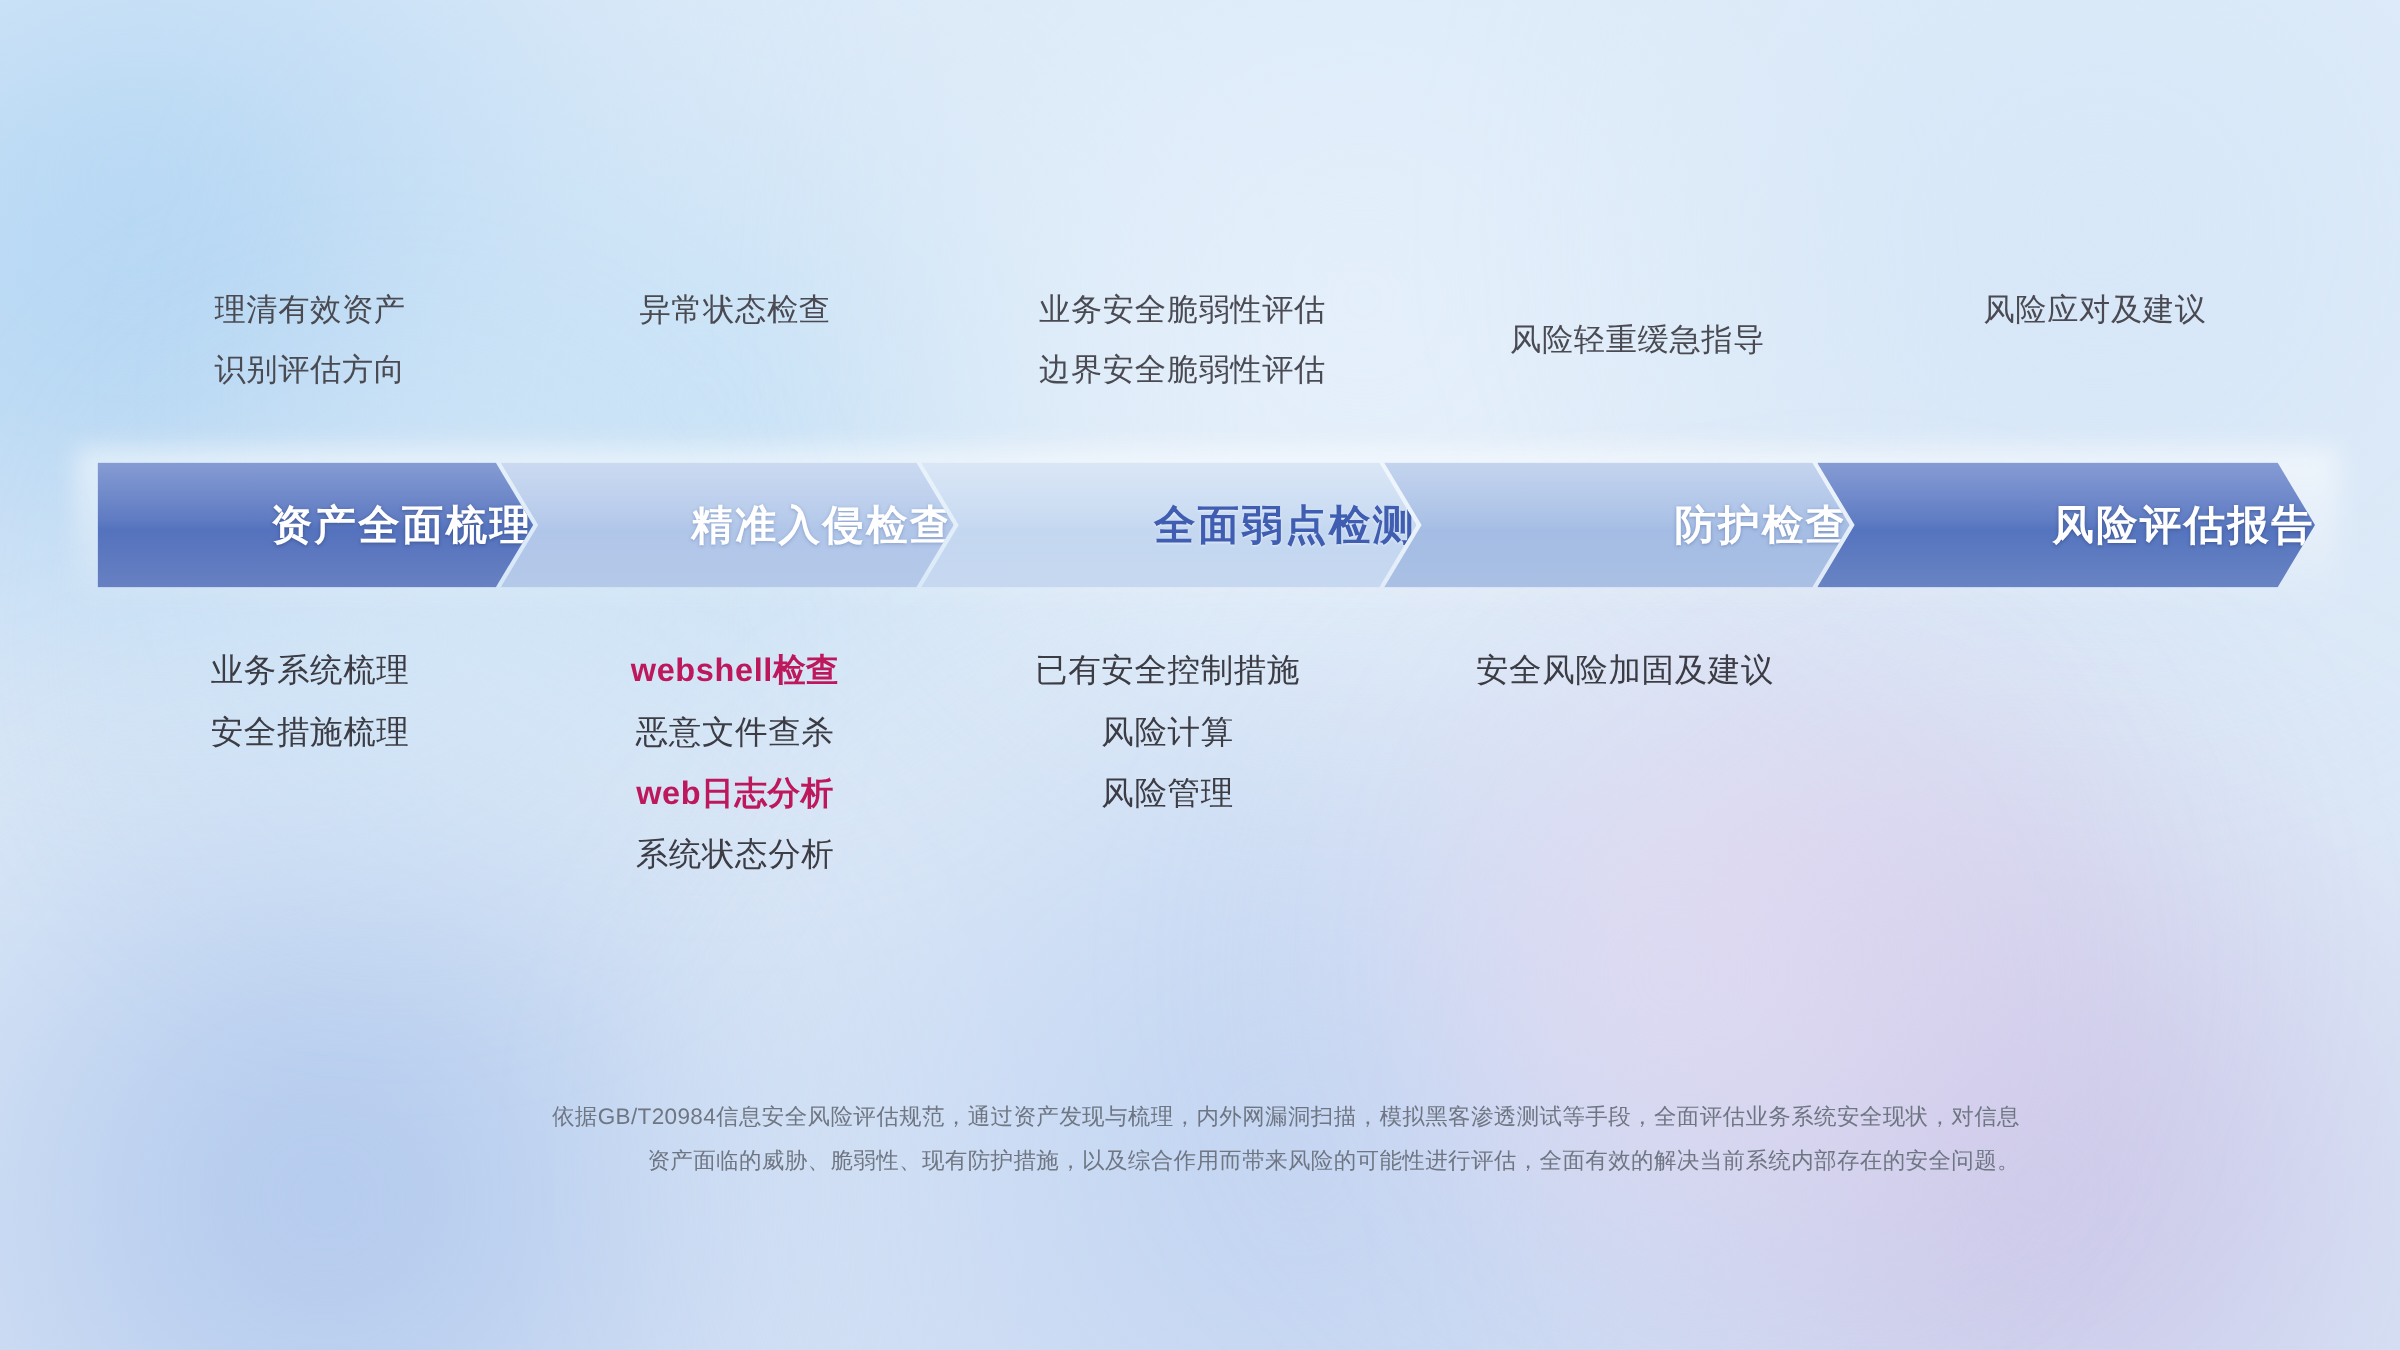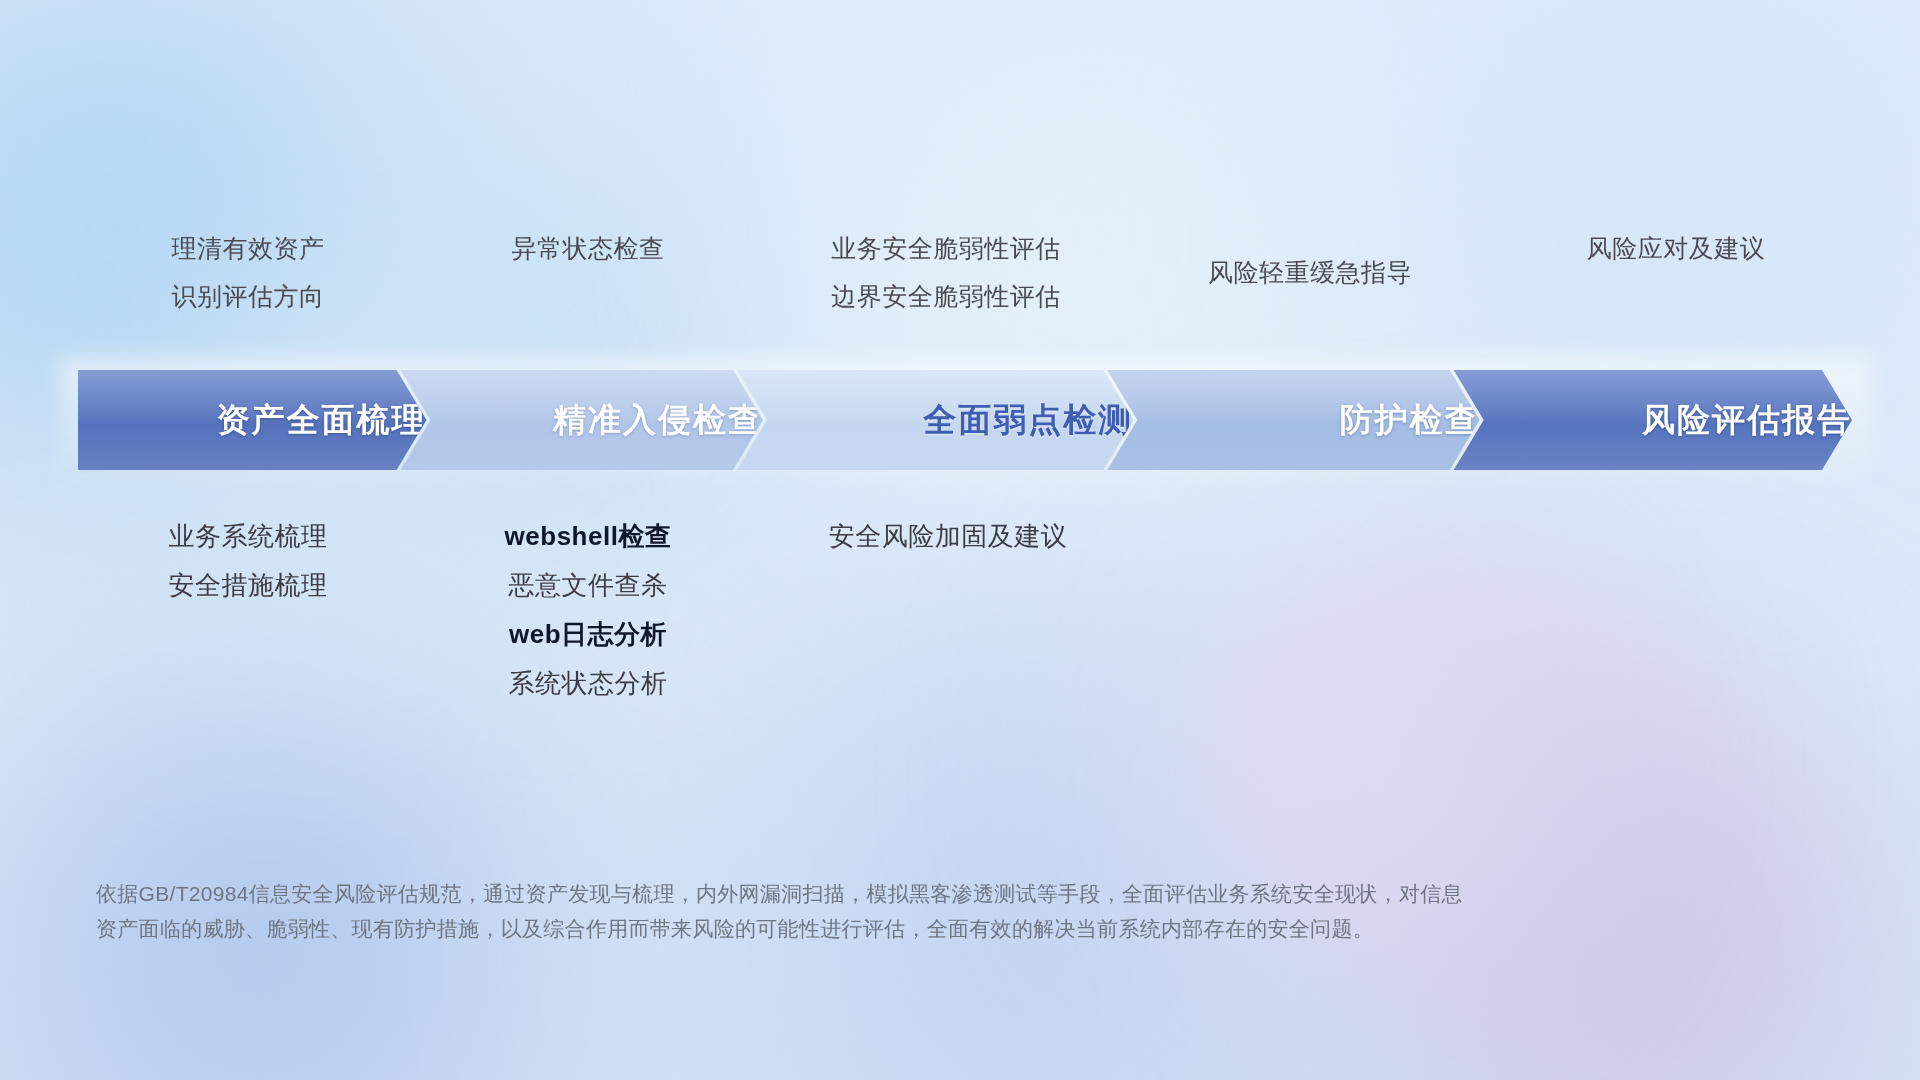--- a/index.html
+++ b/index.html
@@ -169,32 +169,33 @@
   #bottomlists { top: 512px; align-items: flex-start; }
 
   .item {
     font-size: 26px;
     line-height: 49px;
     color: #3c3c44;
     letter-spacing: 0.5px;
     white-space: nowrap;
     text-align: center;
   }
-  .item.strong { font-weight: bold; color: #0f172a; }
+  .item.strong { font-weight: bold; color: #be185d; }
 
   
   #footer {
     position: absolute;
     left: 96px;
     top: 876px;
     width: 1520px;
-    font-size: 21px;
+    font-size: 18px;
     line-height: 35px;
     color: #6f7683;
     letter-spacing: 0.3px;
+    text-align: right;
   }
   #footer p { margin: 0; }
 </style>
 </head>
 <body>
 
 <div id="stage">
 
   <div class="bg-layer">
     <div class="blob blob-a"></div>
@@ -276,20 +277,25 @@
       </div>
 
       <div class="col c2">
         <div class="item strong">webshell检查</div>
         <div class="item">恶意文件查杀</div>
         <div class="item strong">web日志分析</div>
         <div class="item">系统状态分析</div>
       </div>
 
 
+      <div class="col c4">
+        <div class="item">已有安全控制措施</div>
+        <div class="item">风险计算</div>
+        <div class="item">风险管理</div>
+      </div>
 
       <div class="col c5">
         <div class="item">安全风险加固及建议</div>
       </div>
 
     </div>
 
     <div id="footer">
       <p>依据GB/T20984信息安全风险评估规范，通过资产发现与梳理，内外网漏洞扫描，模拟黑客渗透测试等手段，全面评估业务系统安全现状，对信息</p>
       <p>资产面临的威胁、脆弱性、现有防护措施，以及综合作用而带来风险的可能性进行评估，全面有效的解决当前系统内部存在的安全问题。</p>

